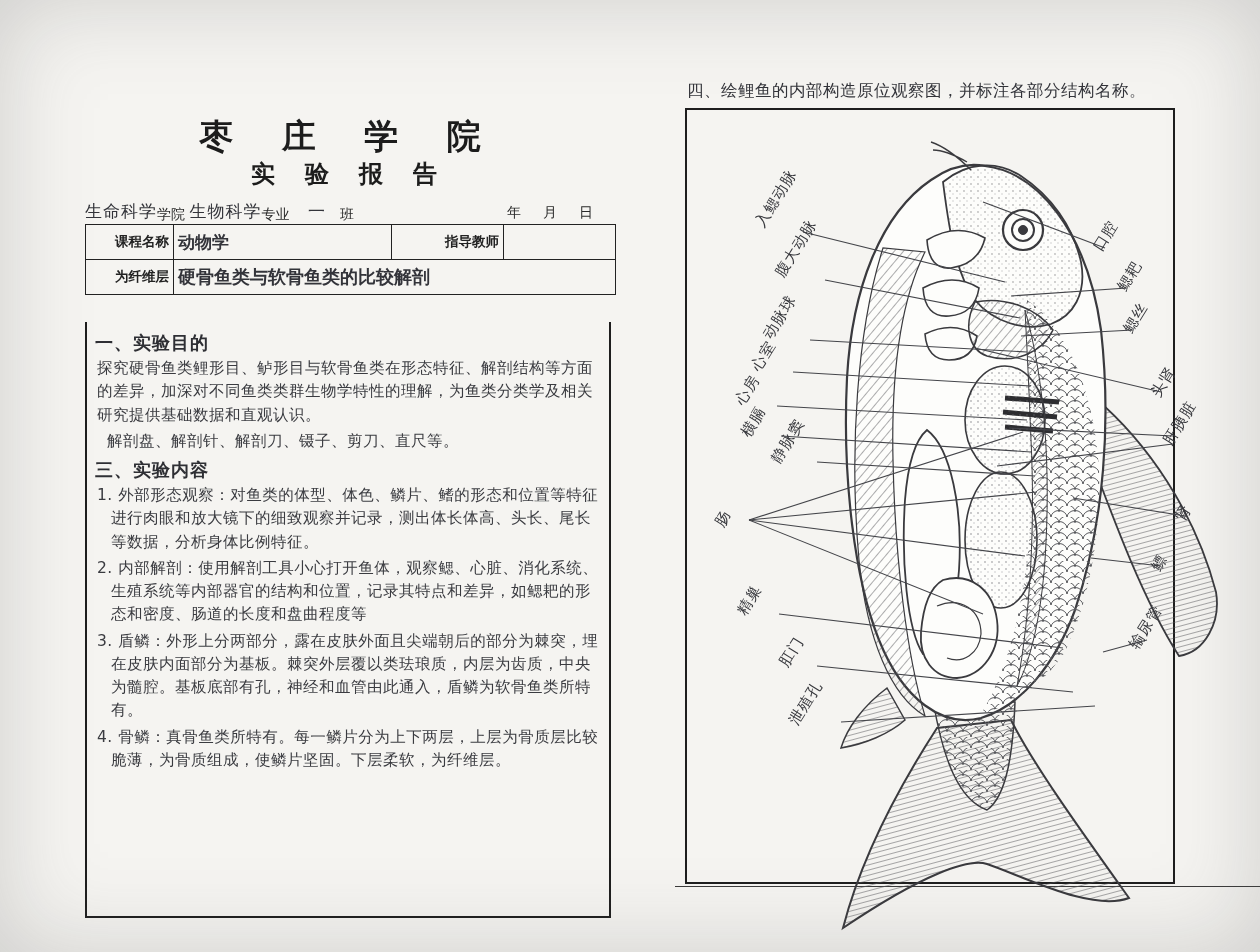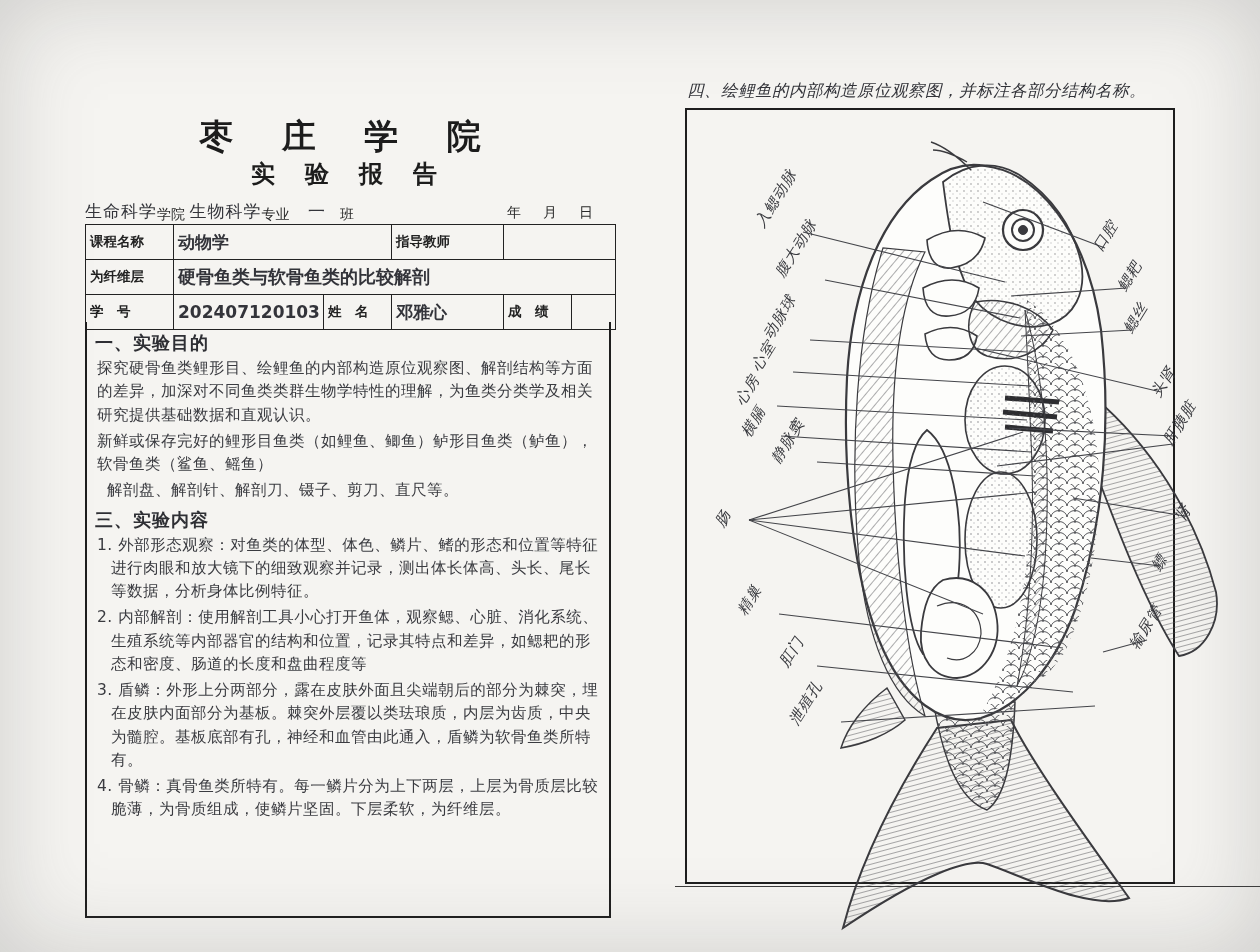--- a/index.html
+++ b/index.html
@@ -12,29 +12,29 @@
       font-family:"Liberation Serif",serif;font-weight:bold;font-size:34px;letter-spacing:20px;color:#1c1c1c;}
   .report-title{position:absolute;left:0;top:116px;width:100%;text-align:center;
       font-family:"Liberation Serif",serif;font-weight:bold;font-size:24px;letter-spacing:12px;color:#1c1c1c;}
   .dept-line{position:absolute;left:0;top:160px;width:100%;height:22px;font-size:14px;color:#222;}
   .print{font-family:Liberation Sans, sans-serif;color:#2a2a2a;}
   .hand{font-family:"DejaVu Sans",sans-serif;color:#33343a;}
   .hand-over{font-size:17px;letter-spacing:1px;position:relative;top:-2px;}
   .date-print{position:absolute;right:18px;top:2px;font-size:14px;letter-spacing:4px;}
   table.form{position:absolute;left:0;top:182px;width:530px;border-collapse:collapse;table-layout:fixed;}
   table.form td{border:1.6px solid #222;padding:2px 4px;height:30px;overflow:hidden;white-space:nowrap;}
-  td.lbl{font-family:"Liberation Serif",serif;font-size:13.5px;font-weight:bold;text-align:left;color:#222;}
+  td.lbl{font-family:"Liberation Serif",serif;font-size:13.5px;font-weight:bold;text-align:right;color:#222;}
   td.val{font-size:17px;color:#33343a;font-weight:bold;}
   .content-box{position:absolute;left:0;top:280px;width:526px;height:596px;border:2px solid #1e1e1e;
       border-top:none;padding:4px 8px 16px 8px;box-sizing:border-box;}
   .sec-h{font-size:18px;font-weight:bold;color:#2e2f34;margin:5px 0 2px 0;letter-spacing:1px;}
   .sec-p{font-size:15.5px;line-height:1.5;color:#3a3b40;margin:0 0 3px 2px;letter-spacing:.5px;}
   .sec-p.item{padding-left:14px;text-indent:-14px;}
   
-  .page-right{position:absolute;left:675px;top:0;width:585px;height:952px;font-style:italic;}
+  .page-right{position:absolute;left:675px;top:0;width:585px;height:952px;}
   .caption{position:absolute;left:12px;top:80px;width:560px;font-size:16.5px;color:#33343a;letter-spacing:.5px;white-space:nowrap;}
   .draw-box{position:absolute;left:10px;top:108px;width:486px;height:772px;border:2px solid #1e1e1e;background:transparent;}
   .underline2{position:absolute;left:0;top:886px;width:585px;border-top:1.4px solid #3a3a3a;}
   svg.fishsvg{position:absolute;left:0;top:0;width:585px;height:952px;z-index:10;}
   svg text{font-family:"DejaVu Sans",sans-serif;fill:#37383d;font-size:15px;letter-spacing:1px;}
 </style>
 </head>
 <body>
 
 <div class="vignette"></div>
@@ -63,38 +63,29 @@
         <tr>
       <td class="lbl">课程名称</td>
       <td class="val hand" colspan="2">动物学</td>
       <td class="lbl">指导教师</td>
       <td class="val hand" colspan="2"></td>
     </tr>
     <tr>
       <td class="lbl">为纤维层</td>
       <td class="val hand" colspan="5" style="font-size:18px;">硬骨鱼类与软骨鱼类的比较解剖</td>
     </tr>
-    <tr>
-      <td class="lbl">学　号</td>
-      <td class="val hand">202407120103</td>
-      <td class="lbl">姓　名</td>
-      <td class="val hand">邓雅心</td>
-      <td class="lbl">成　绩</td>
-      <td class="val hand"></td>
-    </tr>
   </tbody>
     </table>
 
   <div class="content-box">
     <div>
       <div class="sec-h hand">一、实验目的</div>
-      <p class="sec-p hand">探究硬骨鱼类鲤形目、绘鲤鱼的内部构造原位观察图、解剖结构等方面的差异，加深对不同鱼类类群生物学特性的理解，为鱼类分类学及相关研究提供基础数据和直观认识。</p>
+      <p class="sec-p hand">探究硬骨鱼类鲤形目、鲈形目与软骨鱼类在形态特征、解剖结构等方面的差异，加深对不同鱼类类群生物学特性的理解，为鱼类分类学及相关研究提供基础数据和直观认识。</p>
     </div>
     <div>
-      <p class="sec-p hand">新鲜或保存完好的鲤形目鱼类（如鲤鱼、鲫鱼）鲈形目鱼类（鲈鱼），软骨鱼类（鲨鱼、鳐鱼）</p>
       <p class="sec-p hand" style="margin-left:12px;">解剖盘、解剖针、解剖刀、镊子、剪刀、直尺等。</p>
     </div>
     <div>
       <div class="sec-h hand">三、实验内容</div>
       <p class="sec-p item hand">1. 外部形态观察：对鱼类的体型、体色、鳞片、鳍的形态和位置等特征进行肉眼和放大镜下的细致观察并记录，测出体长体高、头长、尾长等数据，分析身体比例特征。</p>
       <p class="sec-p item hand">2. 内部解剖：使用解剖工具小心打开鱼体，观察鳃、心脏、消化系统、生殖系统等内部器官的结构和位置，记录其特点和差异，如鳃耙的形态和密度、肠道的长度和盘曲程度等</p>
       <p class="sec-p item hand">3. 盾鳞：外形上分两部分，露在皮肤外面且尖端朝后的部分为棘突，埋在皮肤内面部分为基板。棘突外层覆以类珐琅质，内层为齿质，中央为髓腔。基板底部有孔，神经和血管由此通入，盾鳞为软骨鱼类所特有。</p>
       <p class="sec-p item hand">4. 骨鳞：真骨鱼类所特有。每一鳞片分为上下两层，上层为骨质层比较脆薄，为骨质组成，使鳞片坚固。下层柔软，为纤维层。</p>
     </div>
   </div>

